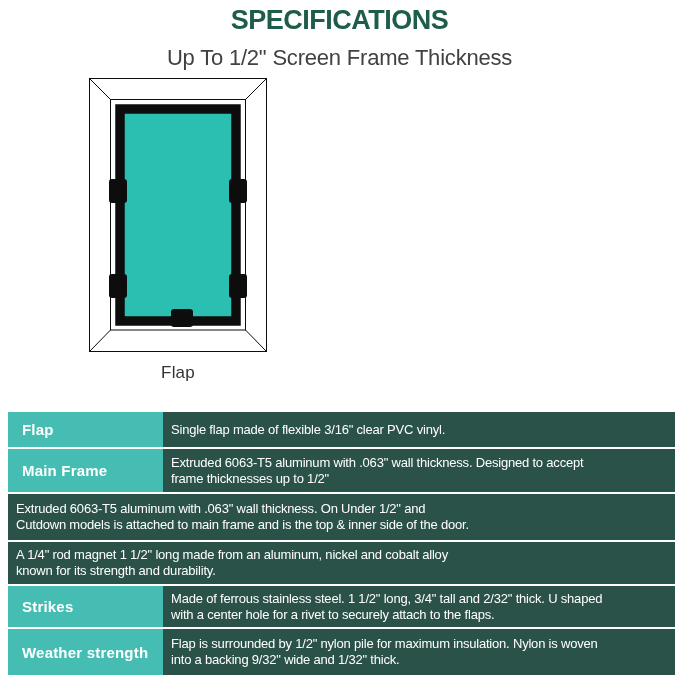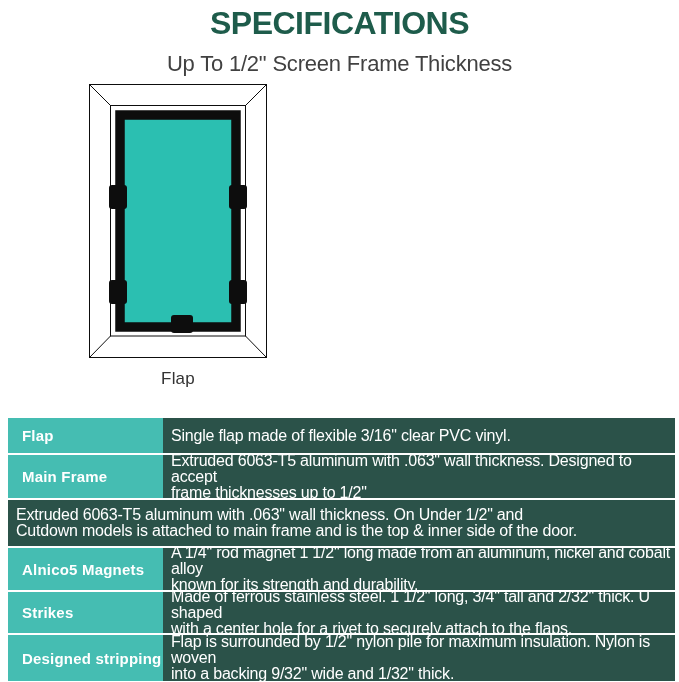--- a/index.html
+++ b/index.html
@@ -16,21 +16,21 @@
   body{
     width:679px;height:682px;overflow:hidden;
     font-family:"Liberation Sans","DejaVu Sans",sans-serif;
   }
   .page{width:679px;height:682px;position:relative;}
 
   
   header{text-align:center;padding-top:5px;}
   .title{
     color:var(--title-green);
-    font-size:32px;font-weight:bold;letter-spacing:-0.5px;
+    font-size:27px;font-weight:bold;letter-spacing:-0.5px;
   }
   .subtitle{
     color:var(--text-dark);
     font-size:22px;font-weight:400;margin-top:9px;letter-spacing:-0.2px;
   }
 
   
   .diagrams{display:flex;margin:7px 0 0 89px;gap:115px;}
   .diagram{width:178px;text-align:center;}
   .diagram svg{display:block;width:178px;height:274px;}
@@ -55,21 +55,21 @@
   .row:nth-child(4){height:44px;}
   .row:nth-child(5){height:43px;}
   .row:nth-child(6){height:46px;border-bottom:none;}
   .cell{display:flex;align-items:center;color:var(--white);}
   .cell.label{
     width:155px;flex:0 0 155px;background:var(--table-label-bg);
     padding-left:14px;font-weight:bold;font-size:15px;letter-spacing:0.2px;
   }
   .cell.desc{
     flex:1;background:var(--table-desc-bg);
-    padding:0 4px 0 8px;font-size:16px;line-height:16px;
+    padding:0 4px 0 8px;font-size:13px;line-height:16px;
     letter-spacing:-0.2px;white-space:pre-line;
   }
 </style>
 </head>
 <body>
 
 <div class="page">
 
   <header>
     <h1 class="title">SPECIFICATIONS</h1>
@@ -110,29 +110,28 @@
     <div class="row">
       <div class="cell label">Main Frame</div>
       <div class="cell desc">Extruded 6063-T5 aluminum with .063" wall thickness. Designed to accept
 frame thicknesses up to 1/2"</div>
     </div>
     <div class="row">
       <div class="cell desc">Extruded 6063-T5 aluminum with .063" wall thickness. On Under 1/2" and
 Cutdown models is attached to main frame and is the top &amp; inner side of the door.</div>
     </div>
     <div class="row">
-      <div class="cell label">Alnico5 Magnets</div>
       <div class="cell desc">A 1/4" rod magnet 1 1/2" long made from an aluminum, nickel and cobalt alloy
 known for its strength and durability.</div>
     </div>
     <div class="row">
       <div class="cell label">Strikes</div>
       <div class="cell desc">Made of ferrous stainless steel. 1 1/2" long, 3/4" tall and 2/32" thick. U shaped
 with a center hole for a rivet to securely attach to the flaps.</div>
     </div>
     <div class="row">
-      <div class="cell label">Designed stripping</div>
+      <div class="cell label">Weather strength</div>
       <div class="cell desc">Flap is surrounded by 1/2" nylon pile for maximum insulation. Nylon is woven
 into a backing 9/32" wide and 1/32" thick.</div>
     </div>
   </div>
 
 </div>
 
 </body></html>

